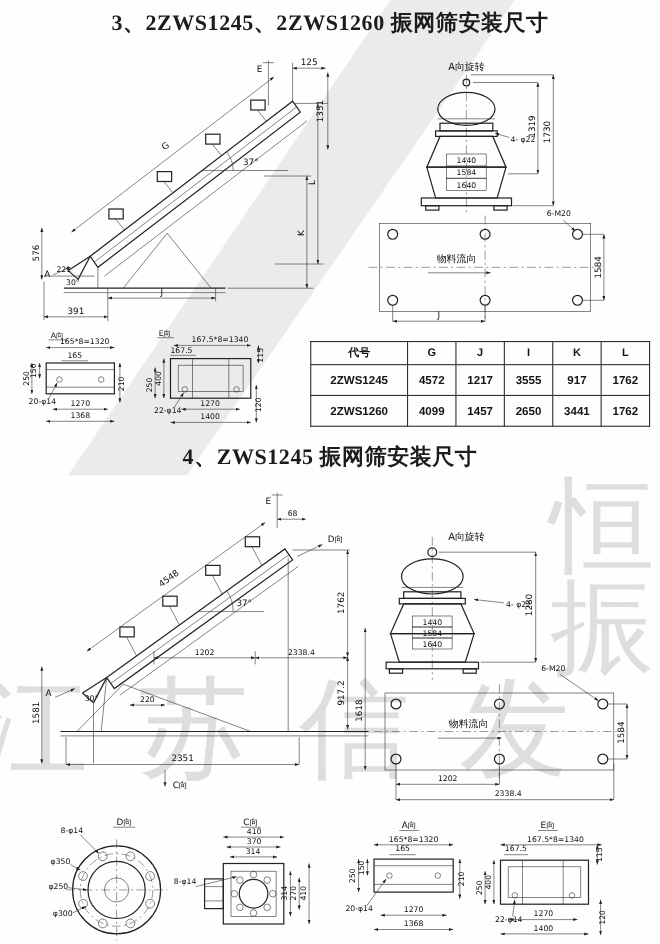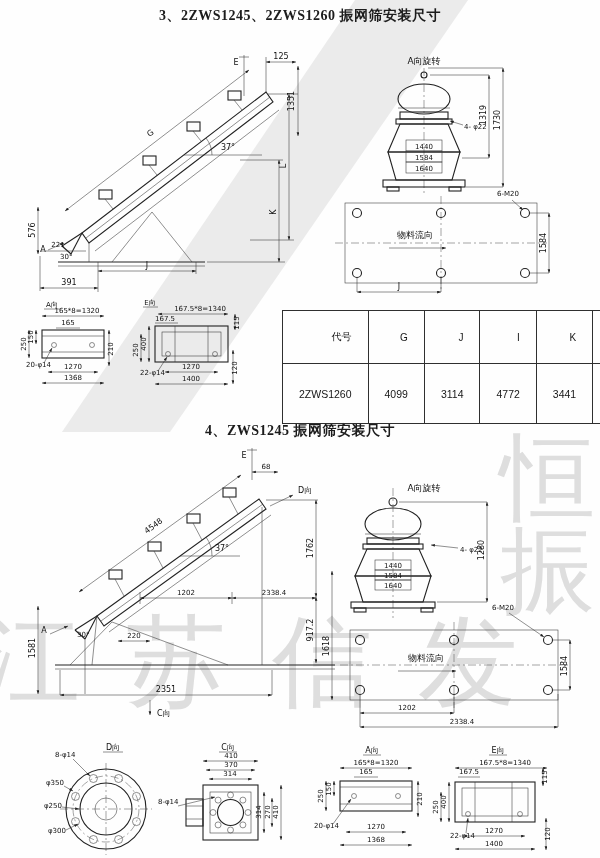--- a/index.html
+++ b/index.html
@@ -1,23 +1,23 @@
 <!DOCTYPE html>
 <html><head>
 <meta charset="utf-8">
 <style>
 html,body{margin:0;padding:0}
 body{width:600px;height:858px;background:#fff;position:relative;font-family:"Liberation Sans",sans-serif;overflow:hidden}
 .page{position:absolute;left:0;top:0;width:600px;height:858px;background:#fefefe}
 svg.draw{position:absolute;left:0;top:0;display:block}
-.title{position:absolute;left:0;width:600px;text-align:center;font-family:"Liberation Serif","DejaVu Serif",serif;font-size:14px;font-weight:700;color:#1c1c1c;letter-spacing:.5px}
+.title{position:absolute;left:0;width:600px;text-align:center;font-family:"Liberation Serif","DejaVu Serif",serif;font-size:20px;font-weight:700;color:#1c1c1c;letter-spacing:.5px}
 .t3{top:7px}
-.t4{top:422px}
+.t4{top:402px}
 table.spec{position:absolute;left:282px;top:310px;border-collapse:collapse;table-layout:fixed;font-size:10.5px;color:#151515}
-table.spec th,table.spec td{border:1px solid #2f2f2f;text-align:right;padding:16px;font-weight:400}
+table.spec th,table.spec td{border:1px solid #2f2f2f;text-align:center;padding:0;font-weight:700}
 table.spec th{height:20px;font-size:10px}
 table.spec td{height:27px}
 .c0{width:88px}.cn{width:44px}
 .ln{stroke:#222;stroke-width:1.1;fill:none}
 .tn{stroke:#333;stroke-width:.55;fill:none}
 .cl{stroke:#4a4a4a;stroke-width:.5;fill:none;stroke-dasharray:8 3 2 3}
 .tx{font-family:"DejaVu Sans",sans-serif;font-size:8px;fill:#101010}
 .t7{font-size:7px}
 .t9{font-size:9px}
 .mid{text-anchor:middle}
@@ -456,23 +456,31 @@
 <th>代号</th>
 <th>G</th>
 <th>J</th>
 <th>I</th>
 <th>K</th>
 <th>L</th>
 </tr>
 </thead>
 <tbody>
 <tr>
+<td>2ZWS1245</td>
+<td>4572</td>
+<td>1217</td>
+<td>3555</td>
+<td>917</td>
+<td>1762</td>
+</tr>
+<tr>
 <td>2ZWS1260</td>
 <td>4099</td>
-<td>3114</td>
-<td>4772</td>
+<td>1457</td>
+<td>2650</td>
 <td>3441</td>
 <td>1762</td>
 </tr>
 </tbody>
 </table>
 
 </div>
 
 </body></html>

